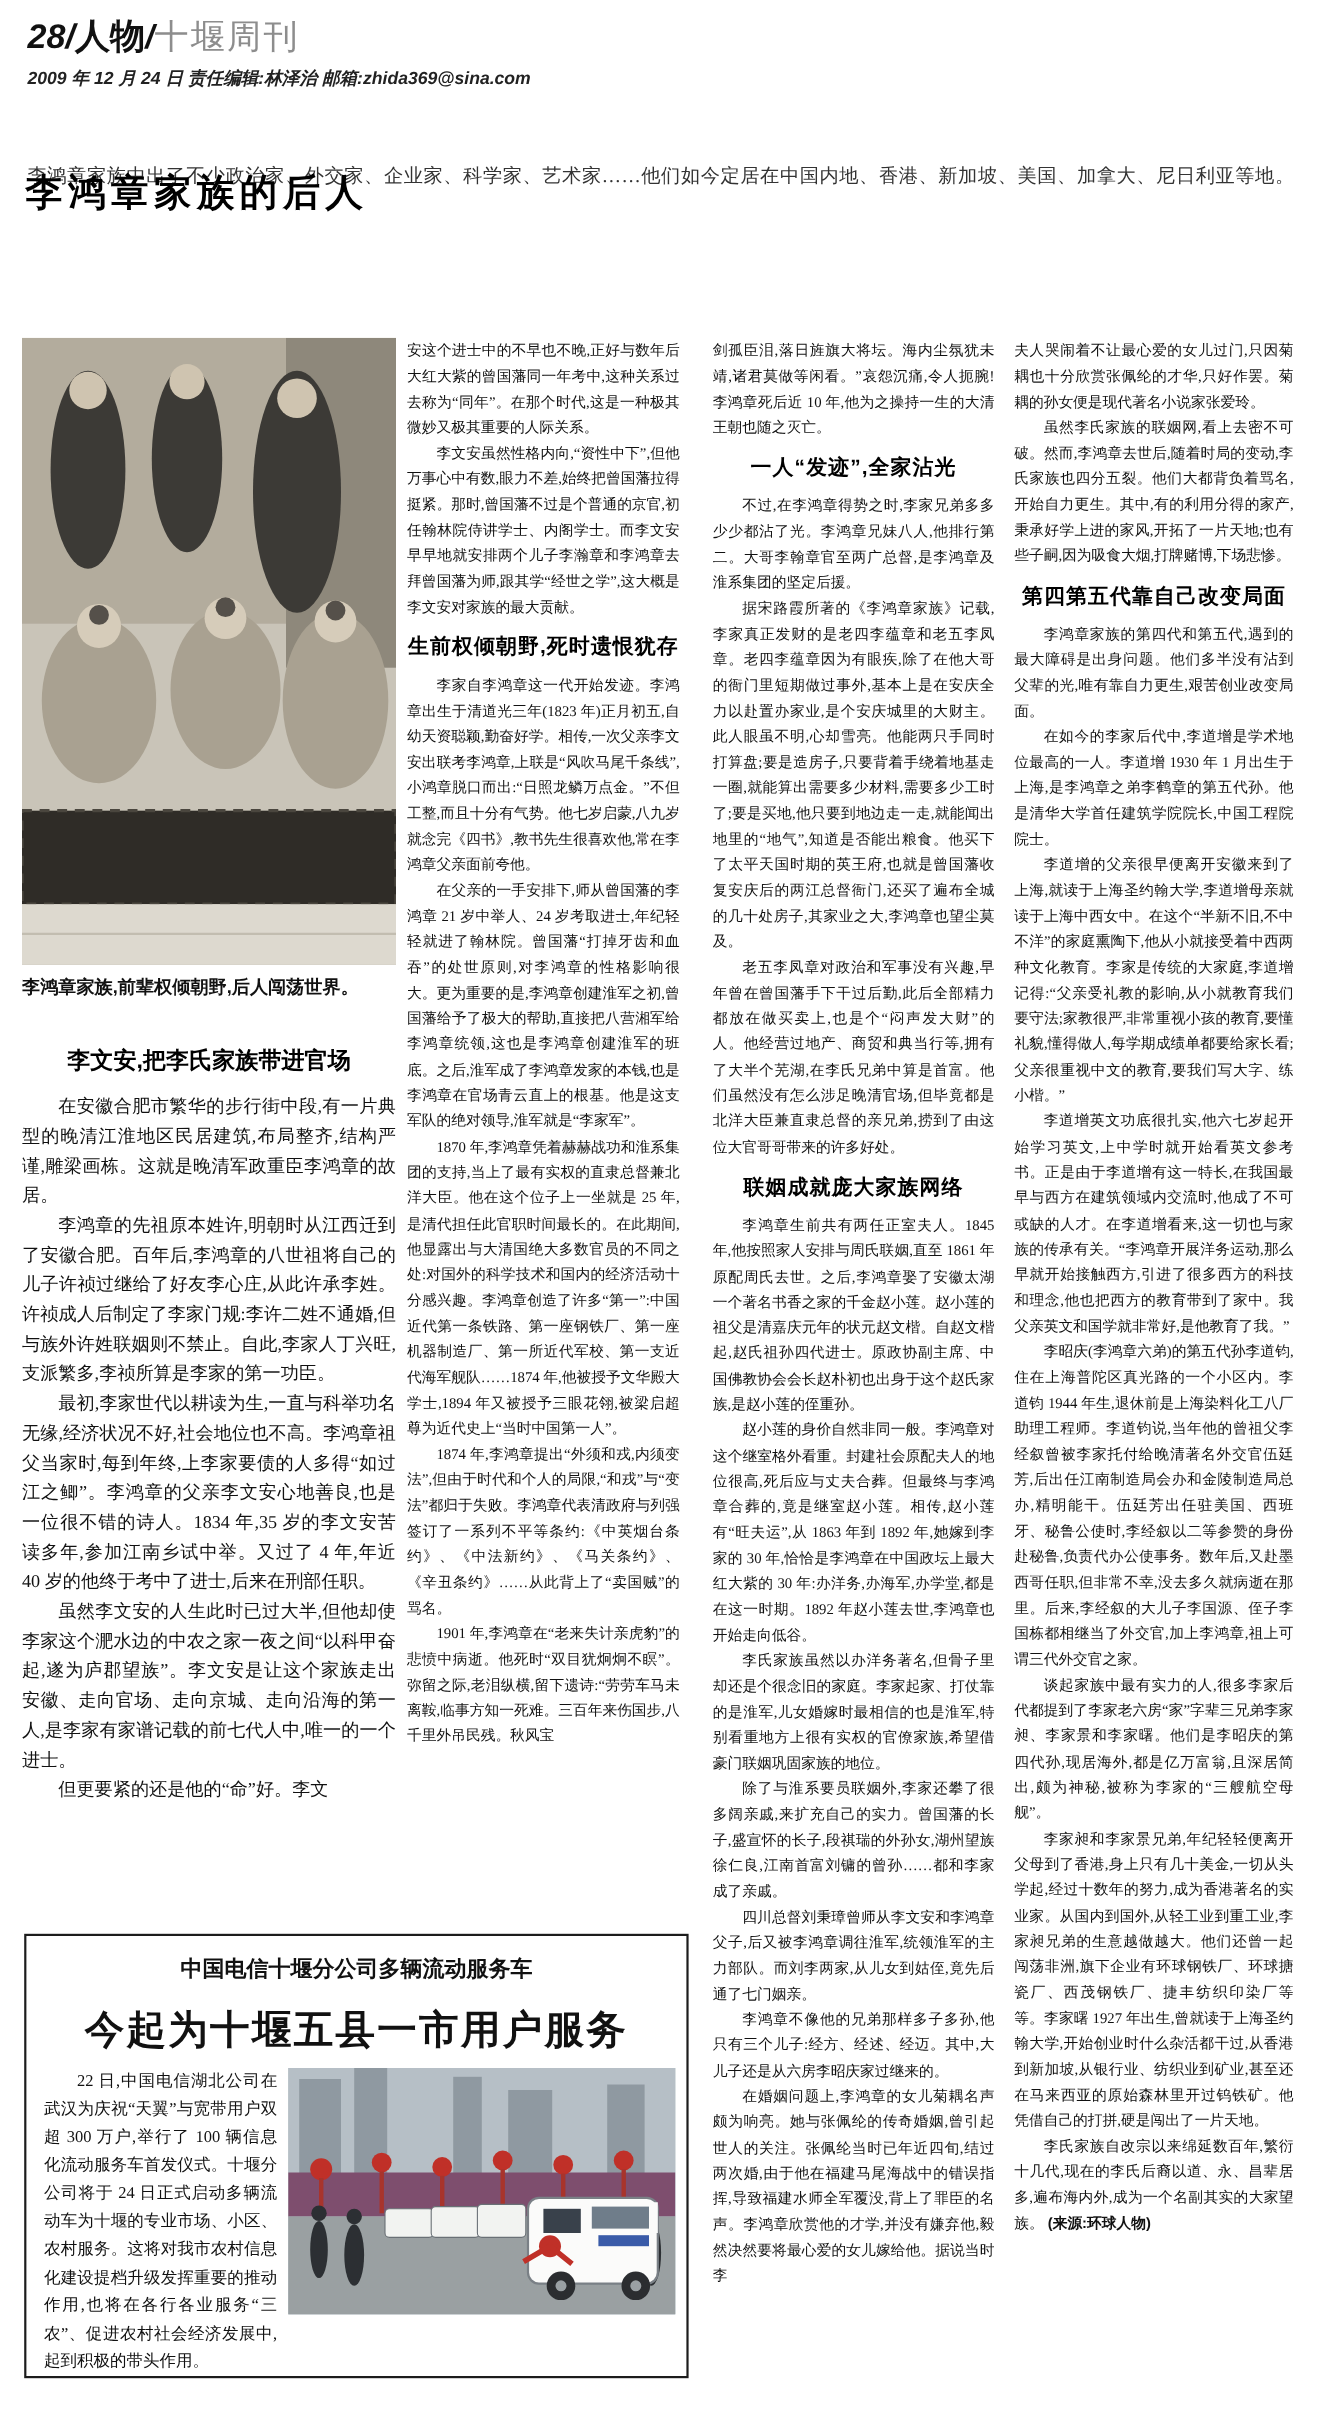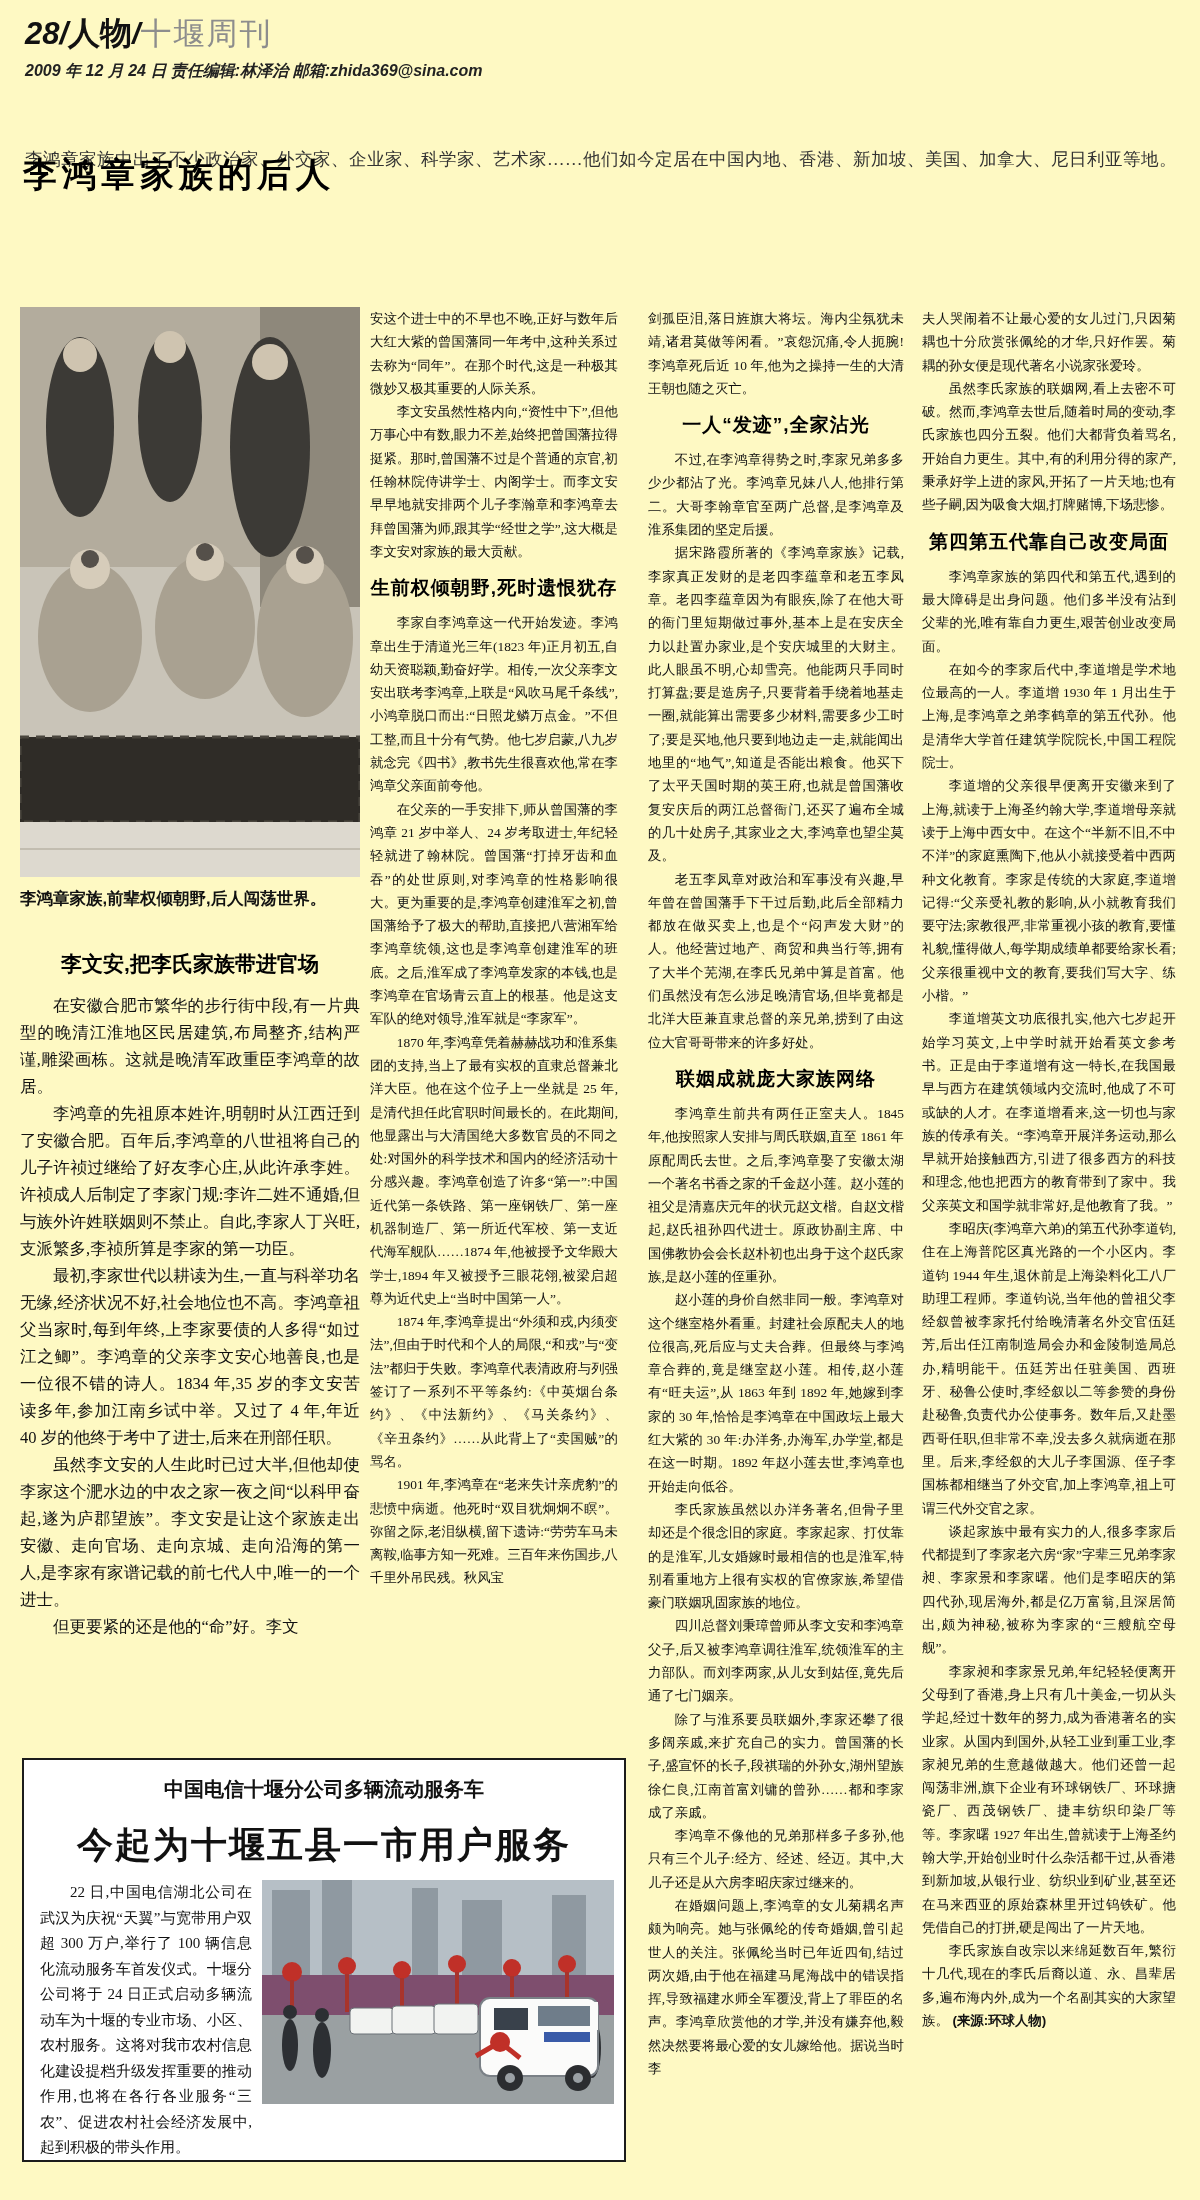--- a/index.html
+++ b/index.html
@@ -1,16 +1,16 @@
 <!DOCTYPE html>
 <html><head>
 <meta charset="utf-8">
 <style>
   html,body{margin:0;padding:0;background:#e8e8e6;}
-  #page{position:relative;width:1200px;height:2200px;background:#fef9c3;margin:0 auto;overflow:hidden;
+  #page{position:relative;width:1200px;height:2200px;background:#ffffff;margin:0 auto;overflow:hidden;
         font-family:"Liberation Serif","DejaVu Serif",serif;color:#111;}
   
   #masthead{position:absolute;left:25px;top:12px;white-space:nowrap;font-family:"Liberation Sans","DejaVu Sans",sans-serif;}
   #masthead .pageno{font-size:31px;font-weight:bold;font-style:italic;}
   #masthead .section{font-size:32px;font-weight:bold;}
   #masthead .sep{font-size:30px;font-weight:bold;font-style:italic;}
   #masthead .pub{font-size:31px;font-weight:normal;color:#8d8d8d;letter-spacing:2px;}
   #dateline{position:absolute;left:25px;top:61px;font-family:"Liberation Sans","DejaVu Sans",sans-serif;
             font-size:16px;font-weight:bold;font-style:italic;color:#222;}
   
@@ -121,22 +121,22 @@
   <div class="col" id="col3">
       <p class="noindent">剑孤臣泪,落日旌旗大将坛。海内尘氛犹未靖,诸君莫做等闲看。”哀怨沉痛,令人扼腕!李鸿章死后近 10 年,他为之操持一生的大清王朝也随之灭亡。</p>
       <h3>一人“发迹”,全家沾光</h3>
       <p>不过,在李鸿章得势之时,李家兄弟多多少少都沾了光。李鸿章兄妹八人,他排行第二。大哥李翰章官至两广总督,是李鸿章及淮系集团的坚定后援。</p>
       <p>据宋路霞所著的《李鸿章家族》记载,李家真正发财的是老四李蕴章和老五李凤章。老四李蕴章因为有眼疾,除了在他大哥的衙门里短期做过事外,基本上是在安庆全力以赴置办家业,是个安庆城里的大财主。此人眼虽不明,心却雪亮。他能两只手同时打算盘;要是造房子,只要背着手绕着地基走一圈,就能算出需要多少材料,需要多少工时了;要是买地,他只要到地边走一走,就能闻出地里的“地气”,知道是否能出粮食。他买下了太平天国时期的英王府,也就是曾国藩收复安庆后的两江总督衙门,还买了遍布全城的几十处房子,其家业之大,李鸿章也望尘莫及。</p>
       <p>老五李凤章对政治和军事没有兴趣,早年曾在曾国藩手下干过后勤,此后全部精力都放在做买卖上,也是个“闷声发大财”的人。他经营过地产、商贸和典当行等,拥有了大半个芜湖,在李氏兄弟中算是首富。他们虽然没有怎么涉足晚清官场,但毕竟都是北洋大臣兼直隶总督的亲兄弟,捞到了由这位大官哥哥带来的许多好处。</p>
       <h3>联姻成就庞大家族网络</h3>
       <p>李鸿章生前共有两任正室夫人。1845 年,他按照家人安排与周氏联姻,直至 1861 年原配周氏去世。之后,李鸿章娶了安徽太湖一个著名书香之家的千金赵小莲。赵小莲的祖父是清嘉庆元年的状元赵文楷。自赵文楷起,赵氏祖孙四代进士。原政协副主席、中国佛教协会会长赵朴初也出身于这个赵氏家族,是赵小莲的侄重孙。</p>
       <p>赵小莲的身价自然非同一般。李鸿章对这个继室格外看重。封建社会原配夫人的地位很高,死后应与丈夫合葬。但最终与李鸿章合葬的,竟是继室赵小莲。相传,赵小莲有“旺夫运”,从 1863 年到 1892 年,她嫁到李家的 30 年,恰恰是李鸿章在中国政坛上最大红大紫的 30 年:办洋务,办海军,办学堂,都是在这一时期。1892 年赵小莲去世,李鸿章也开始走向低谷。</p>
       <p>李氏家族虽然以办洋务著名,但骨子里却还是个很念旧的家庭。李家起家、打仗靠的是淮军,儿女婚嫁时最相信的也是淮军,特别看重地方上很有实权的官僚家族,希望借豪门联姻巩固家族的地位。</p>
+      <p>除了与淮系要员联姻外,李家还攀了很多阔亲戚,来扩充自己的实力。曾国藩的长子,盛宣怀的长子,段祺瑞的外孙女,湖州望族徐仁良,江南首富刘镛的曾孙……都和李家成了亲戚。</p>
       <p>四川总督刘秉璋曾师从李文安和李鸿章父子,后又被李鸿章调往淮军,统领淮军的主力部队。而刘李两家,从儿女到姑侄,竟先后通了七门姻亲。</p>
-      <p>除了与淮系要员联姻外,李家还攀了很多阔亲戚,来扩充自己的实力。曾国藩的长子,盛宣怀的长子,段祺瑞的外孙女,湖州望族徐仁良,江南首富刘镛的曾孙……都和李家成了亲戚。</p>
       <p>李鸿章不像他的兄弟那样多子多孙,他只有三个儿子:经方、经述、经迈。其中,大儿子还是从六房李昭庆家过继来的。</p>
       <p>在婚姻问题上,李鸿章的女儿菊耦名声颇为响亮。她与张佩纶的传奇婚姻,曾引起世人的关注。张佩纶当时已年近四旬,结过两次婚,由于他在福建马尾海战中的错误指挥,导致福建水师全军覆没,背上了罪臣的名声。李鸿章欣赏他的才学,并没有嫌弃他,毅然决然要将最心爱的女儿嫁给他。据说当时李</p>
     </div>
   <div class="col" id="col4">
       <p class="noindent">夫人哭闹着不让最心爱的女儿过门,只因菊耦也十分欣赏张佩纶的才华,只好作罢。菊耦的孙女便是现代著名小说家张爱玲。</p>
       <p>虽然李氏家族的联姻网,看上去密不可破。然而,李鸿章去世后,随着时局的变动,李氏家族也四分五裂。他们大都背负着骂名,开始自力更生。其中,有的利用分得的家产,秉承好学上进的家风,开拓了一片天地;也有些子嗣,因为吸食大烟,打牌赌博,下场悲惨。</p>
       <h3>第四第五代靠自己改变局面</h3>
       <p>李鸿章家族的第四代和第五代,遇到的最大障碍是出身问题。他们多半没有沾到父辈的光,唯有靠自力更生,艰苦创业改变局面。</p>
       <p>在如今的李家后代中,李道增是学术地位最高的一人。李道增 1930 年 1 月出生于上海,是李鸿章之弟李鹤章的第五代孙。他是清华大学首任建筑学院院长,中国工程院院士。</p>
       <p>李道增的父亲很早便离开安徽来到了上海,就读于上海圣约翰大学,李道增母亲就读于上海中西女中。在这个“半新不旧,不中不洋”的家庭熏陶下,他从小就接受着中西两种文化教育。李家是传统的大家庭,李道增记得:“父亲受礼教的影响,从小就教育我们要守法;家教很严,非常重视小孩的教育,要懂礼貌,懂得做人,每学期成绩单都要给家长看;父亲很重视中文的教育,要我们写大字、练小楷。”</p>

